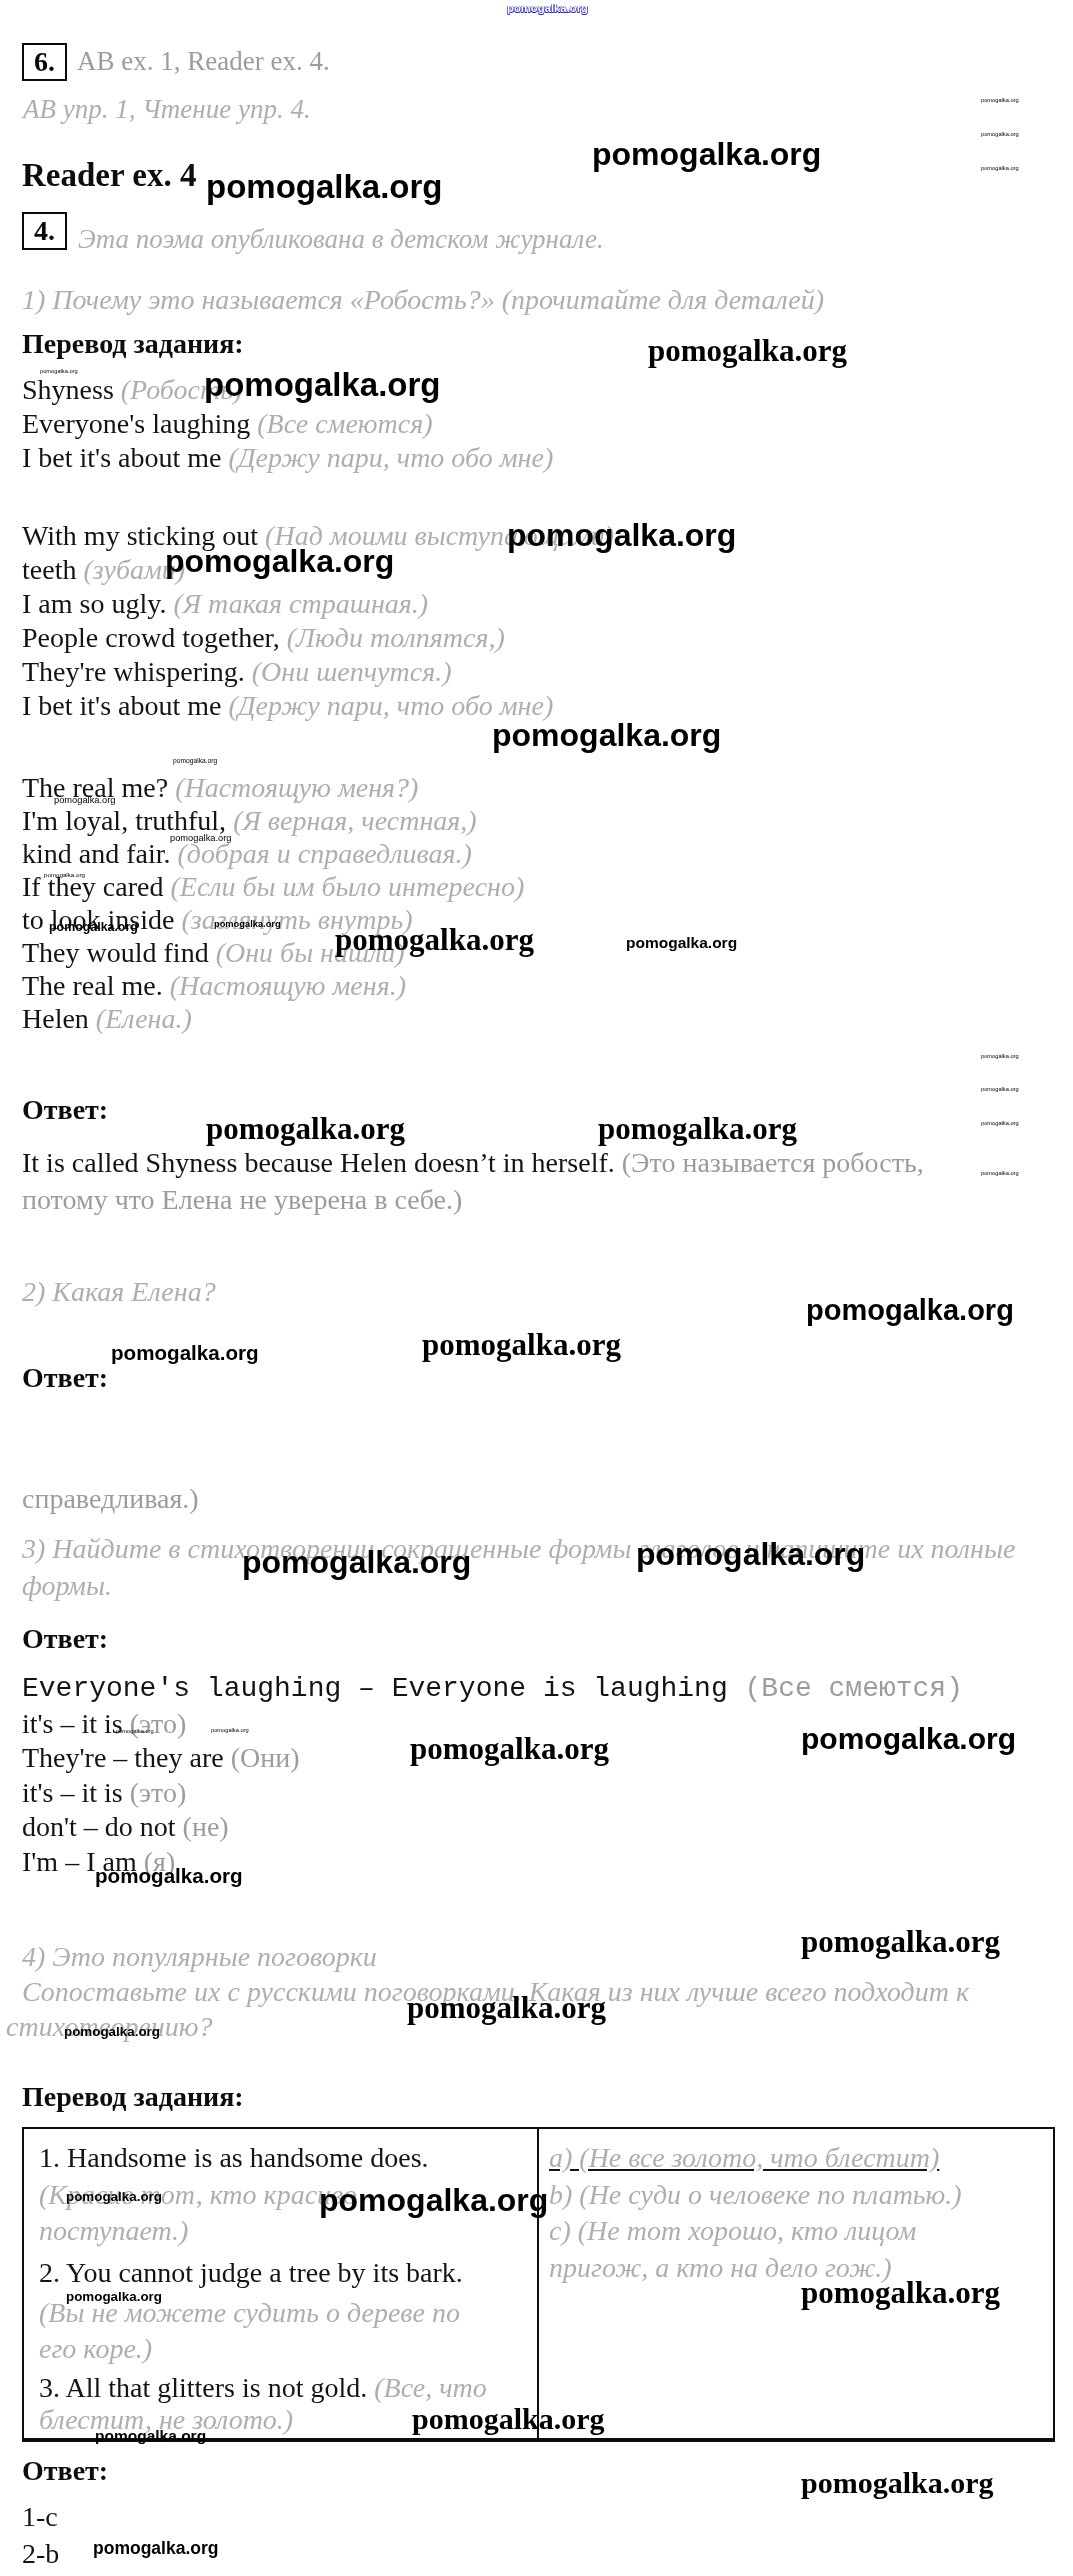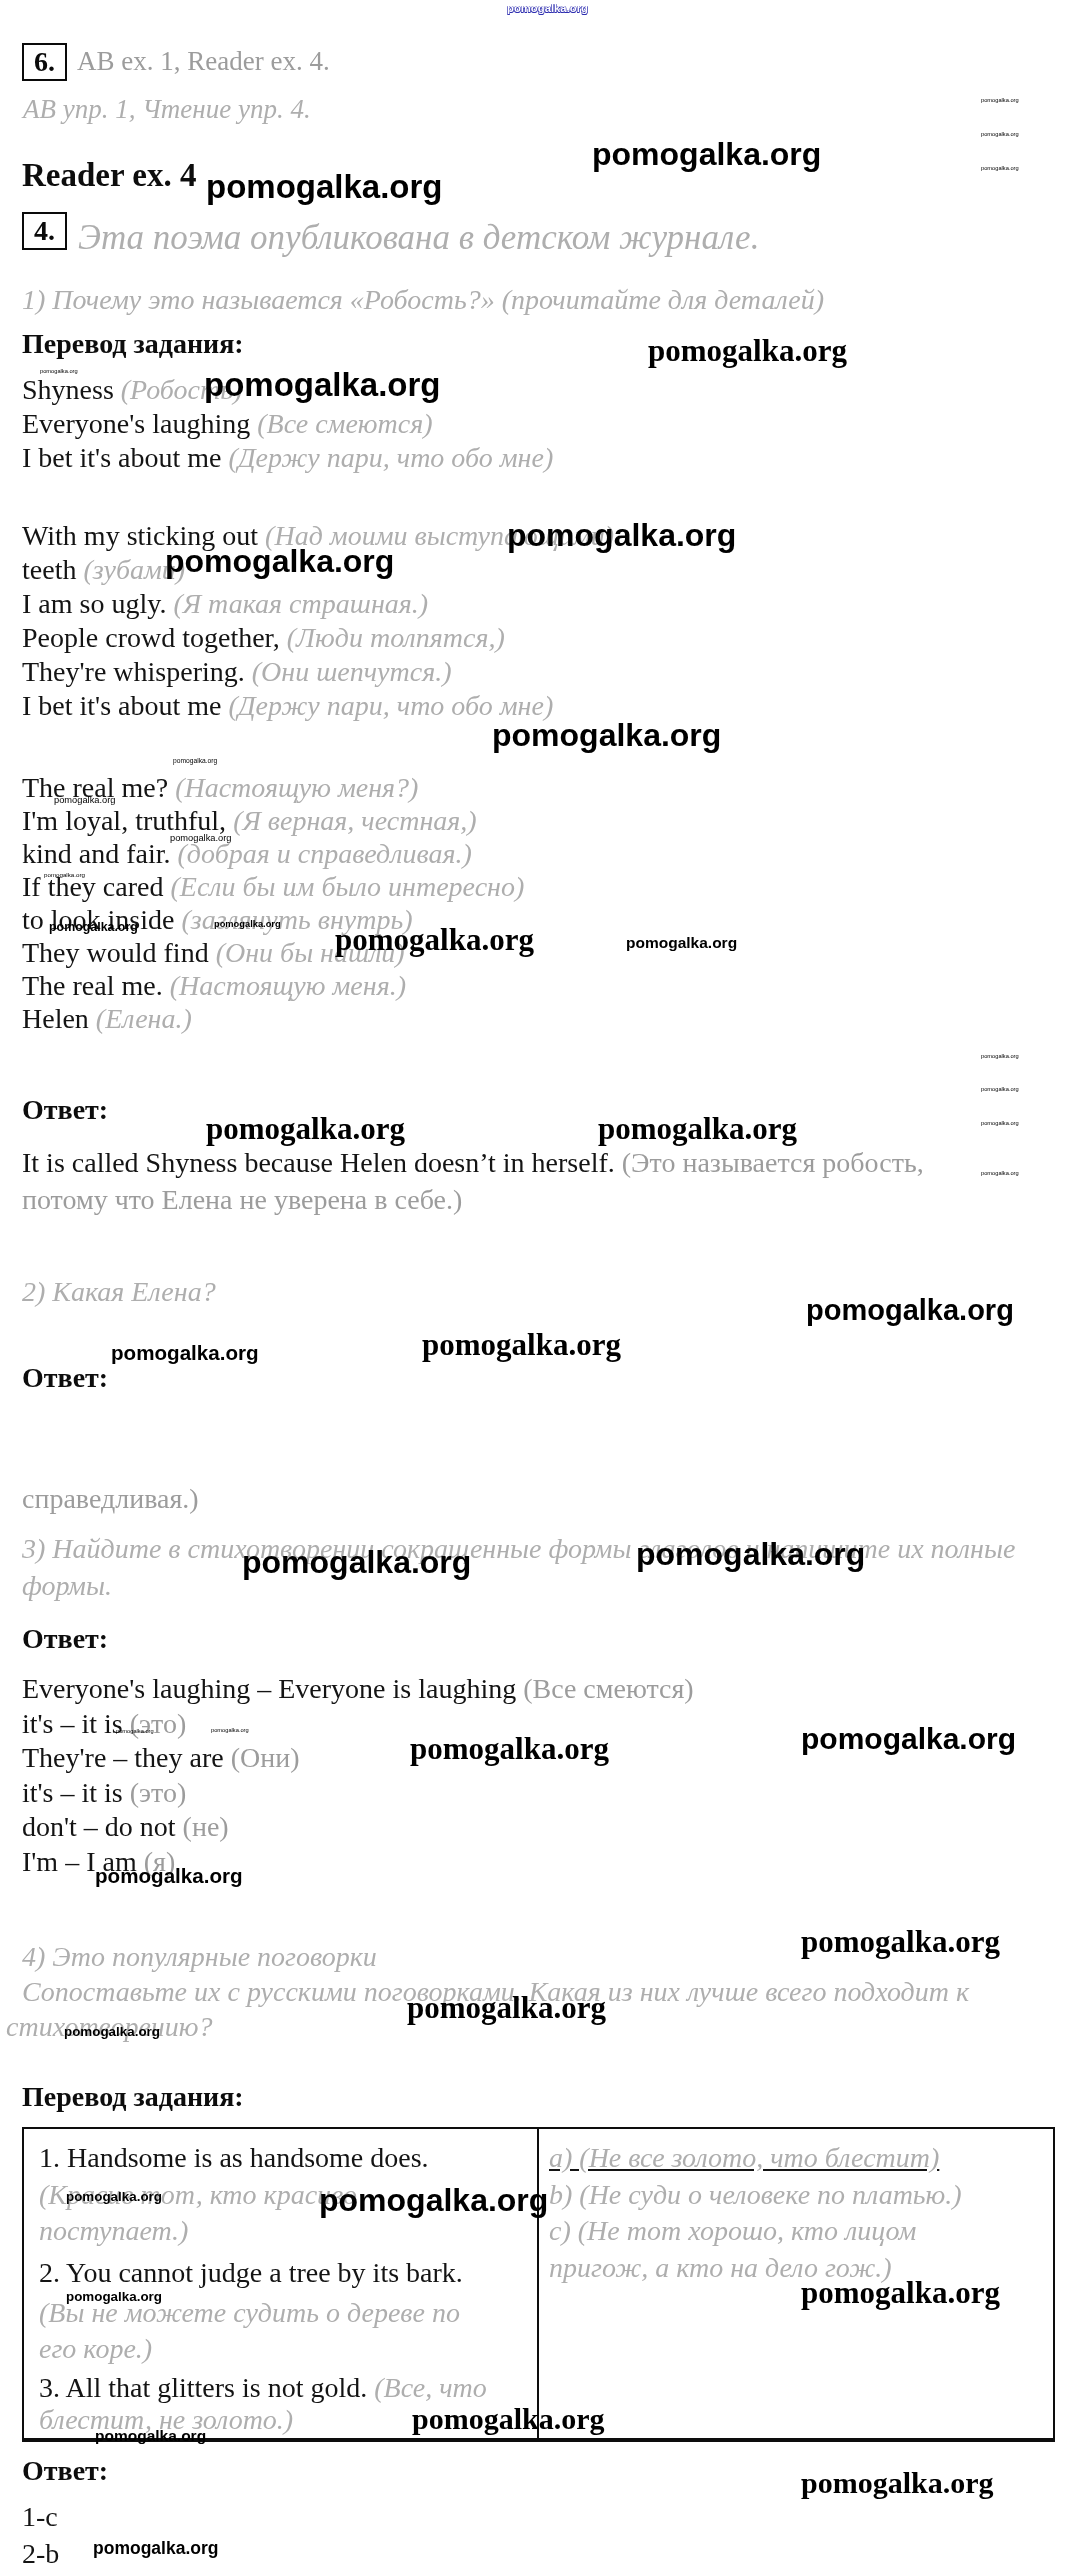--- a/index.html
+++ b/index.html
@@ -71,21 +71,21 @@
     <span>4.</span>
   </div>
 
   <div id="answers-table" style="left: 22px; top: 2127px; width: 1029px; height: 309px;">
     <div id="table-divider" style="left: 513px; top: 0px; width: 2.1px; height: 100%;"></div>
   </div>
 
 <div class="line" style="left: 77px; top: 47px; font-size: 27px;"><span class="t-g">AB ex. 1, Reader ex. 4.</span></div>
     <div class="line" style="left: 23px; top: 95px; font-size: 27px;"><span class="t-gi">АВ упр. 1, Чтение упр. 4.</span></div>
     <div class="line" style="left: 22px; top: 158px; font-size: 33px;"><span class="t-bold">Reader ex. 4</span></div>
-    <div class="line" style="left: 78px; top: 219px; font-size: 35px;"><span class="t-gi">Эта поэма опубликована в детском журнале.</span></div>
+    <div class="line" style="left: 78px; top: 225px; font-size: 27px;"><span class="t-gi">Эта поэма опубликована в детском журнале.</span></div>
     <div class="line" style="left: 22px; top: 285px;"><span class="t-gi">1) Почему это называется «Робость?» (прочитайте для деталей)</span></div>
     <div class="line" style="left: 22px; top: 329px; font-size: 28px;"><span class="t-bold">Перевод задания:</span></div>
     <div class="line" style="left: 22px; top: 375px;"><span class="t-b">Shyness </span><span class="t-gi">(Робость)</span></div>
     <div class="line" style="left: 22px; top: 409px;"><span class="t-b">Everyone's laughing </span><span class="t-gi">(Все смеются)</span></div>
     <div class="line" style="left: 22px; top: 443px;"><span class="t-b">I bet it's about me </span><span class="t-gi">(Держу пари, что обо мне)</span></div>
     <div class="line" style="left: 22px; top: 521px;"><span class="t-b">With my sticking out </span><span class="t-gi">(Над моими выступающими)</span></div>
     <div class="line" style="left: 22px; top: 555px;"><span class="t-b">teeth </span><span class="t-gi">(зубами)</span></div>
     <div class="line" style="left: 22px; top: 589px;"><span class="t-b">I am so ugly. </span><span class="t-gi">(Я такая страшная.)</span></div>
     <div class="line" style="left: 22px; top: 623px;"><span class="t-b">People crowd together, </span><span class="t-gi">(Люди толпятся,)</span></div>
     <div class="line" style="left: 22px; top: 657px;"><span class="t-b">They're whispering. </span><span class="t-gi">(Они шепчутся.)</span></div>
@@ -100,21 +100,21 @@
     <div class="line" style="left: 22px; top: 1004px;"><span class="t-b">Helen </span><span class="t-gi">(Елена.)</span></div>
     <div class="line" style="left: 22px; top: 1095px; font-size: 28px;"><span class="t-bold">Ответ:</span></div>
     <div class="line" style="left: 22px; top: 1148px;"><span class="t-b">It is called Shyness because Helen doesn’t in herself. </span><span class="t-g">(Это называется робость,</span></div>
     <div class="line" style="left: 22px; top: 1185px;"><span class="t-g">потому что Елена не уверена в себе.)</span></div>
     <div class="line" style="left: 22px; top: 1277px;"><span class="t-gi">2) Какая Елена?</span></div>
     <div class="line" style="left: 22px; top: 1363px; font-size: 28px;"><span class="t-bold">Ответ:</span></div>
     <div class="line" style="left: 22px; top: 1464px; margin-top: 20px;"><span class="t-g">справедливая.)</span></div>
     <div class="line" style="left: 22px; top: 1534px;"><span class="t-gi">3) Найдите в стихотворении сокращенные формы глаголов и напишите их полные</span></div>
     <div class="line" style="left: 22px; top: 1571px;"><span class="t-gi">формы.</span></div>
     <div class="line" style="left: 22px; top: 1624px; font-size: 28px;"><span class="t-bold">Ответ:</span></div>
-    <div class="line" style="left: 22px; top: 1674px;"><span class="t-b">Everyone's laughing – Everyone is laughing </span><span class="t-g">(Все смеются)</span></div>
+    <div class="line" style="left: 22px; top: 1674px; font-family: Liberation Mono, monospace;"><span class="t-b">Everyone's laughing – Everyone is laughing </span><span class="t-g">(Все смеются)</span></div>
     <div class="line" style="left: 22px; top: 1709px;"><span class="t-b">it's – it is </span><span class="t-g">(это)</span></div>
     <div class="line" style="left: 22px; top: 1743px;"><span class="t-b">They're – they are </span><span class="t-g">(Они)</span></div>
     <div class="line" style="left: 22px; top: 1778px;"><span class="t-b">it's – it is </span><span class="t-g">(это)</span></div>
     <div class="line" style="left: 22px; top: 1812px;"><span class="t-b">don't – do not </span><span class="t-g">(не)</span></div>
     <div class="line" style="left: 22px; top: 1847px;"><span class="t-b">I'm – I am </span><span class="t-g">(я)</span></div>
     <div class="line" style="left: 22px; top: 1942px;"><span class="t-gi">4) Это популярные поговорки</span></div>
     <div class="line" style="left: 22px; top: 1977px;"><span class="t-gi">Сопоставьте их с русскими поговорками. Какая из них лучше всего подходит к</span></div>
     <div class="line" style="left: 6px; top: 2012px;"><span class="t-gi">стихотворению?</span></div>
     <div class="line" style="left: 22px; top: 2082px; font-size: 28px;"><span class="t-bold">Перевод задания:</span></div>
     <div class="line" style="left: 39px; top: 2143px;"><span class="t-b">1. Handsome is as handsome does.</span></div>

